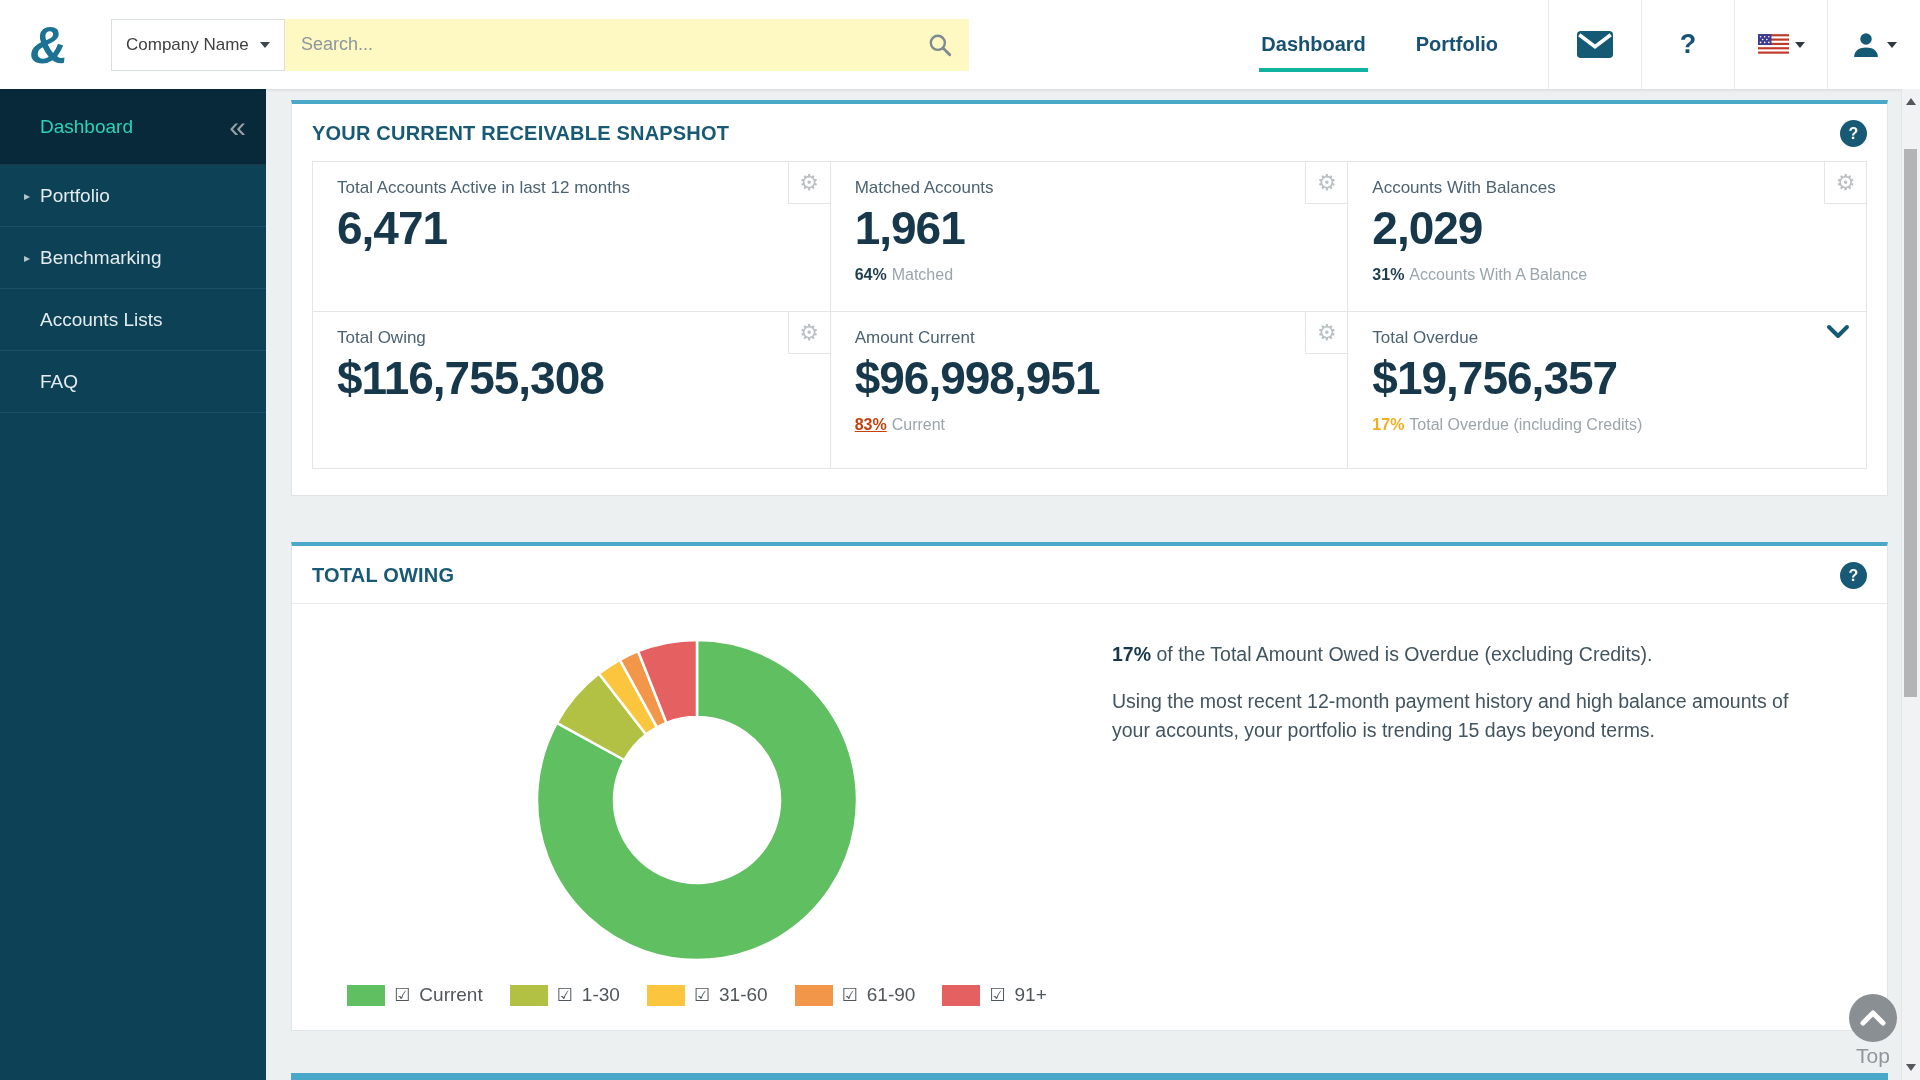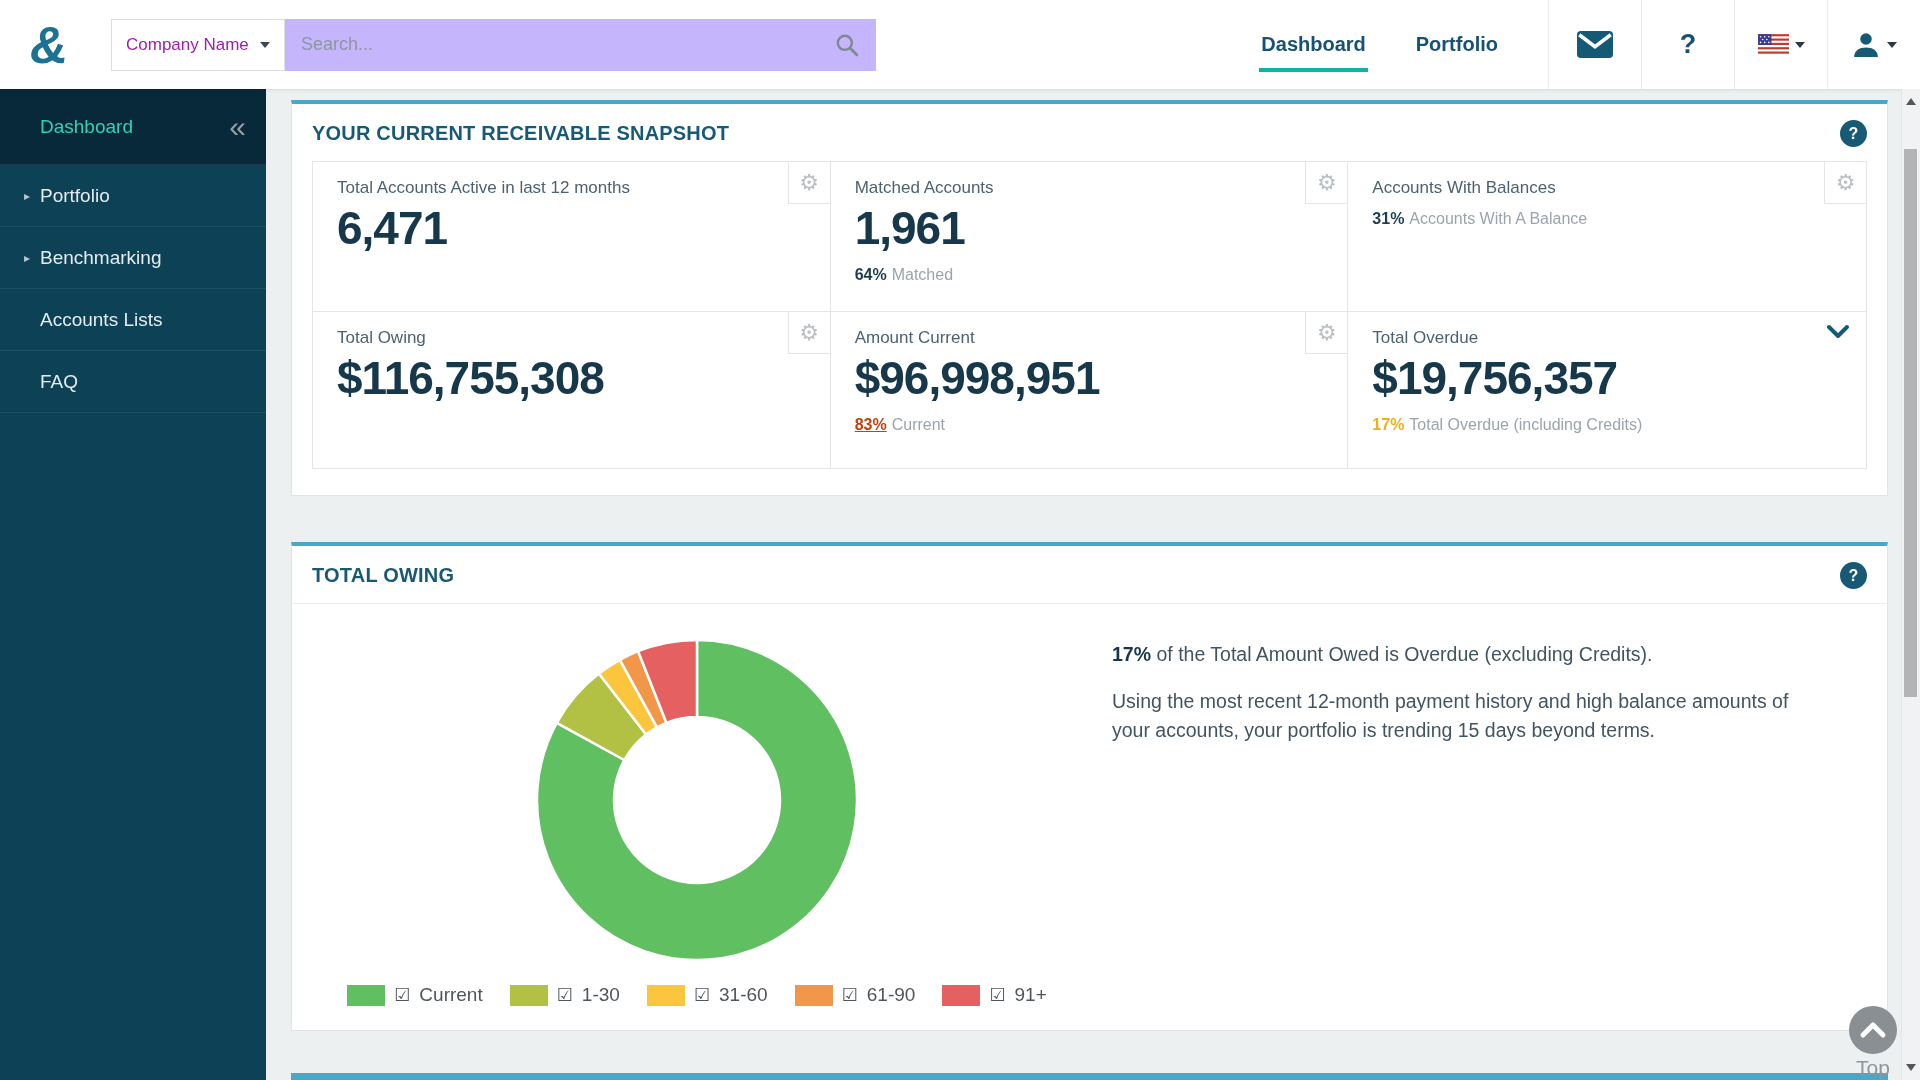--- a/index.html
+++ b/index.html
@@ -8,24 +8,24 @@
 
   
   .topbar { position:absolute; top:0; left:0; width:1920px; height:89px;
     background:#ffffff; display:flex; align-items:center; z-index:30;
     box-shadow:0 1px 3px rgba(0,0,0,.10); }
   .logo { margin-left:30px; width:60px; font-size:52px; font-weight:700;
     color:#1c7293; line-height:1; transform:skewX(-6deg); cursor:pointer; }
   .company-dd { margin-left:21px; width:174px; height:52px; background:#fff;
     border:1px solid #d9dee1; display:flex; align-items:center; padding:0 14px;
     cursor:pointer; }
-  .company-dd .lbl { font-size:17px; color:#a21caf; }
+  .company-dd .lbl { font-size:17px; color:#404040; }
   .caret-down { width:0; height:0; border-left:5px solid transparent;
     border-right:5px solid transparent; border-top:6px solid #3a4750; margin-left:auto; }
-  .search-box { width:591px; height:52px; background:#c4b5fd; display:flex;
+  .search-box { width:684px; height:52px; background:#fef9c3; display:flex;
     align-items:center; padding:0 16px; }
   .search-box input { flex:1; border:none; outline:none; background:transparent;
     font-size:18px; color:#3a4750; font-family:"Liberation Sans",sans-serif; }
   .search-box input::placeholder { color:#8d979e; }
   .nav-links { margin-left:auto; height:89px; display:flex; align-items:center; }
   .nav-link { position:relative; height:89px; display:flex; align-items:center;
     font-size:20px; font-weight:700; color:#175272; margin-right:50px; cursor:pointer; }
   .nav-link.active::after { content:""; position:absolute; left:-2px; right:-2px;
     bottom:17px; height:4px; background:#12b2a1; }
   .icon-btn { height:89px; width:93px; border-left:1px solid #e9ebed;
@@ -86,21 +86,21 @@
   .legend-item .lcheck { font-size:18px; color:#4f565b; }
   .legend-item .llabel { font-size:19px; color:#4f565b; }
   .text-col { flex:1; padding:8px 90px 0 10px; font-size:19.5px; color:#41545f;
     line-height:1.48; }
   .text-col p + p { margin-top:18px; }
   .text-col strong { color:#16384a; }
 
   .next-panel-sliver { margin:42px 13px 0 25px; height:10px; background:#49a8c8; }
 
   
-  .top-btn { position:absolute; right:22px; bottom:0; width:50px;
+  .top-btn { position:absolute; right:22px; bottom:12px; width:50px;
     text-align:center; z-index:40; cursor:pointer; }
   .top-circle { width:48px; height:48px; border-radius:50%; background:#8a8f94;
     display:flex; align-items:center; justify-content:center; margin:0 auto; }
   .top-label { font-size:21px; color:#8f969c; margin-top:2px; }
 
   
   .scrollbar { position:absolute; top:89px; right:0; width:19px; height:991px;
     background:#f1f2f3; border-left:1px solid #e3e5e7; z-index:35; }
   .sb-up { position:absolute; top:9px; left:4px; width:0; height:0;
     border-left:5px solid transparent; border-right:5px solid transparent;
@@ -224,20 +224,21 @@
         <div class="card-sub">
           <span class="pct" style="color: rgb(29, 61, 78); margin-top: 44px;">64%</span><span>Matched</span>
         </div>
         <div class="gear-box">
           <span>⚙</span>
         </div>
       </div>
 
       <div class="card">
         <div class="card-title">Accounts With Balances</div>
+        <div class="card-value">2,029</div>
         <div class="card-sub">
           <span class="pct" style="color: rgb(29, 61, 78);">31%</span><span>Accounts With A Balance</span>
         </div>
         <div class="gear-box">
           <span>⚙</span>
         </div>
       </div>
 
       <div class="card">
         <div class="card-title">Total Owing</div>

